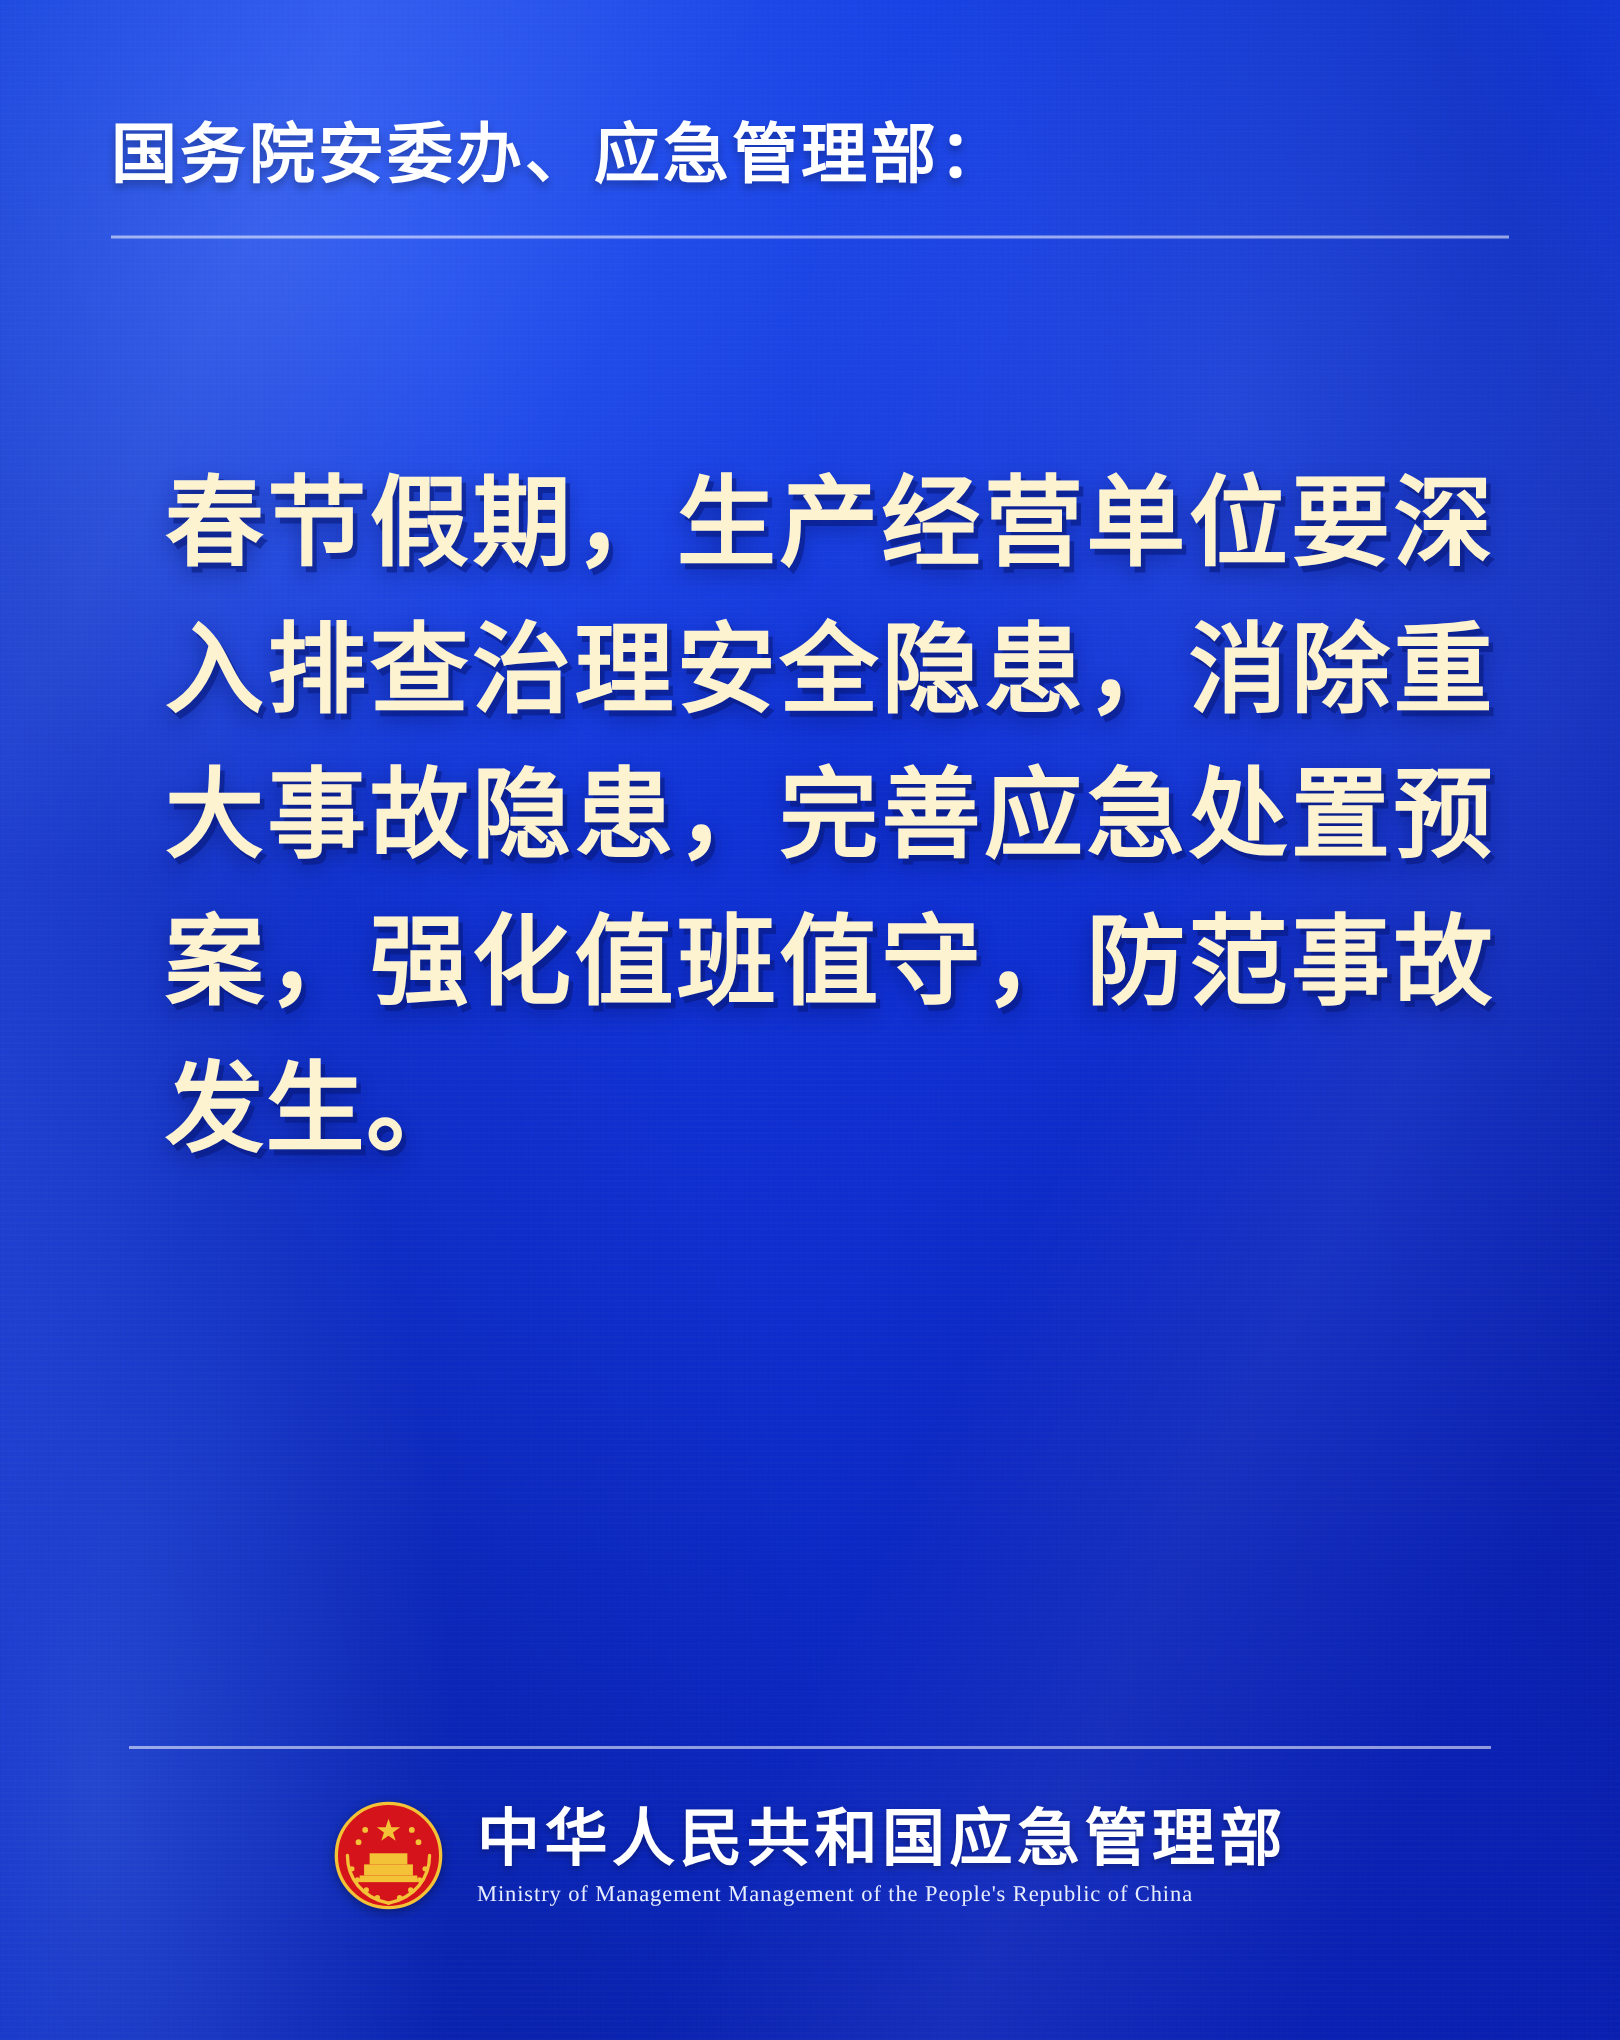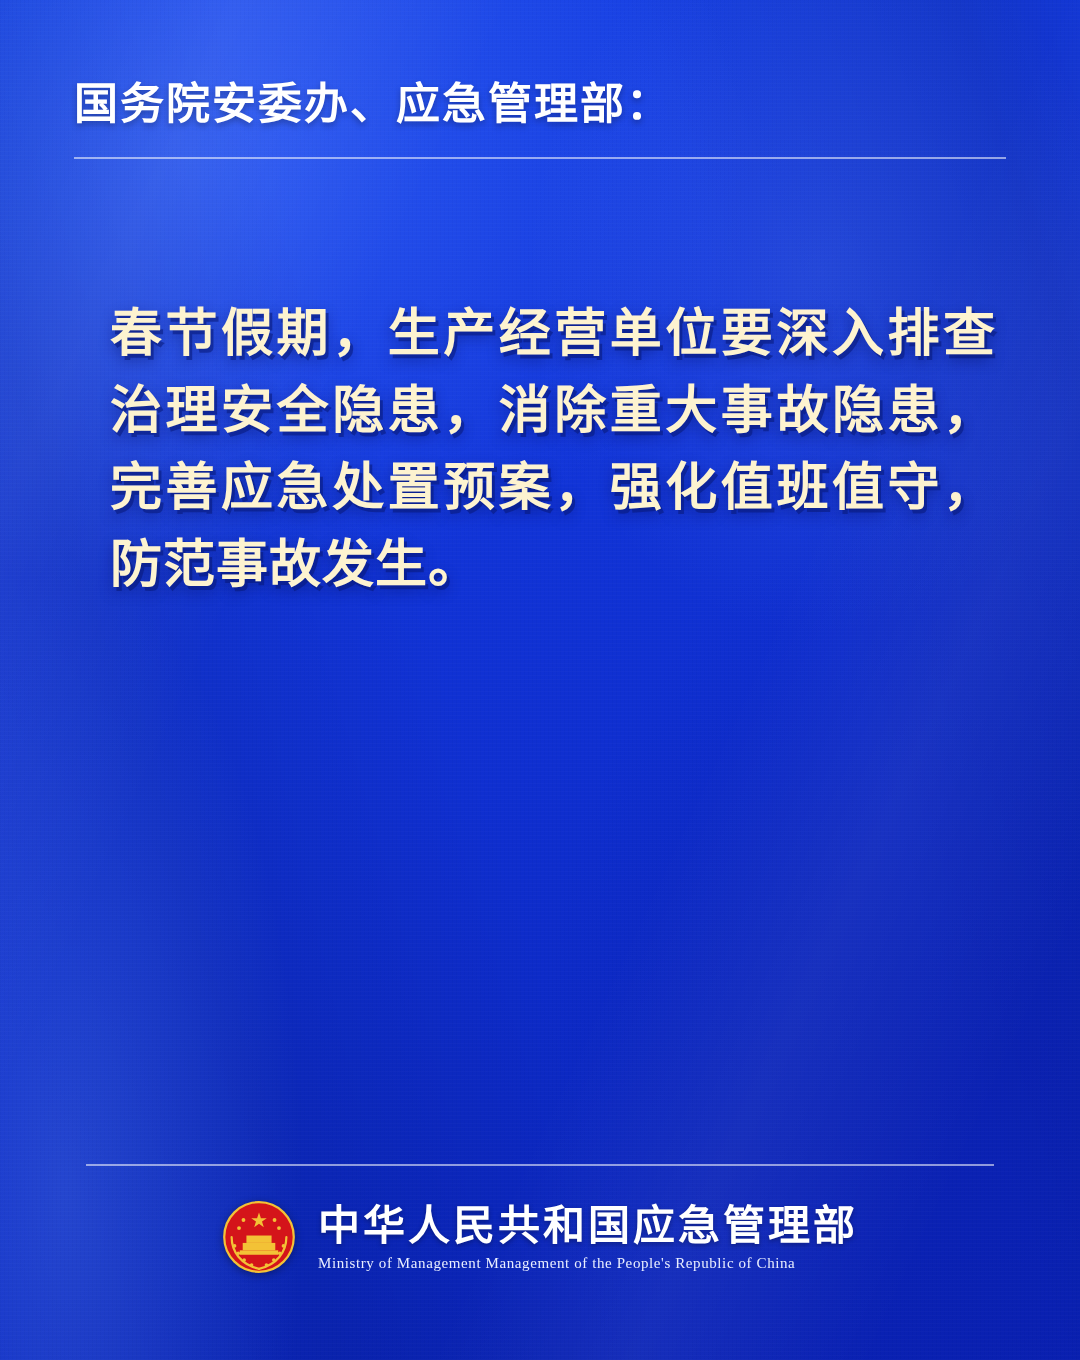--- a/index.html
+++ b/index.html
@@ -93,29 +93,28 @@
     background: rgba(255,255,255,0.55);
   }
 
   
   .quote {
     position: absolute;
     left: 110px;
     right: 84px;
     top: 300px;
     color: #fdf3d0;
-    font-size: 52px;
+    font-size: 66px;
     font-weight: bold;
     line-height: 1.48;
     letter-spacing: 1px;
     text-align: justify;
     text-shadow:
       3px 4px 0 rgba(8,24,120,0.55),
       0 6px 14px rgba(3,14,90,0.45);
-    font-family: Liberation Mono, monospace;
   }
 
   
   .footer {
     position: absolute;
     left: 86px;
     right: 86px;
     bottom: 86px;
   }
   .footer-rule {

